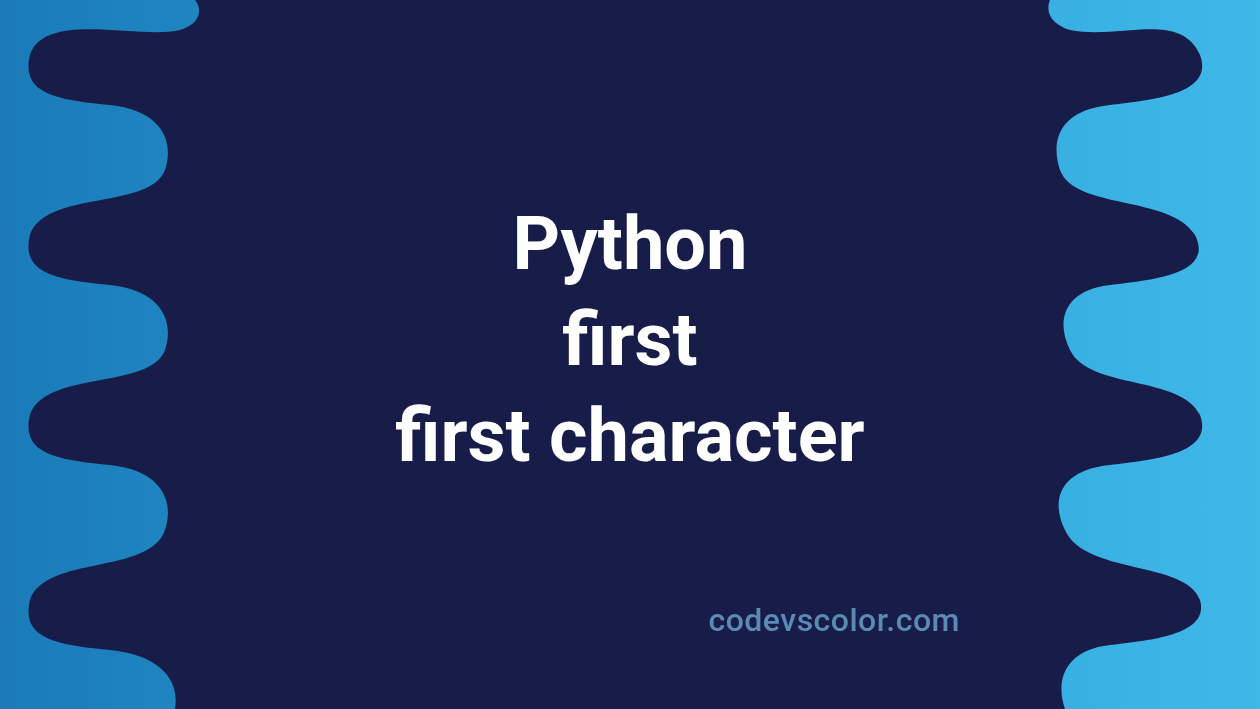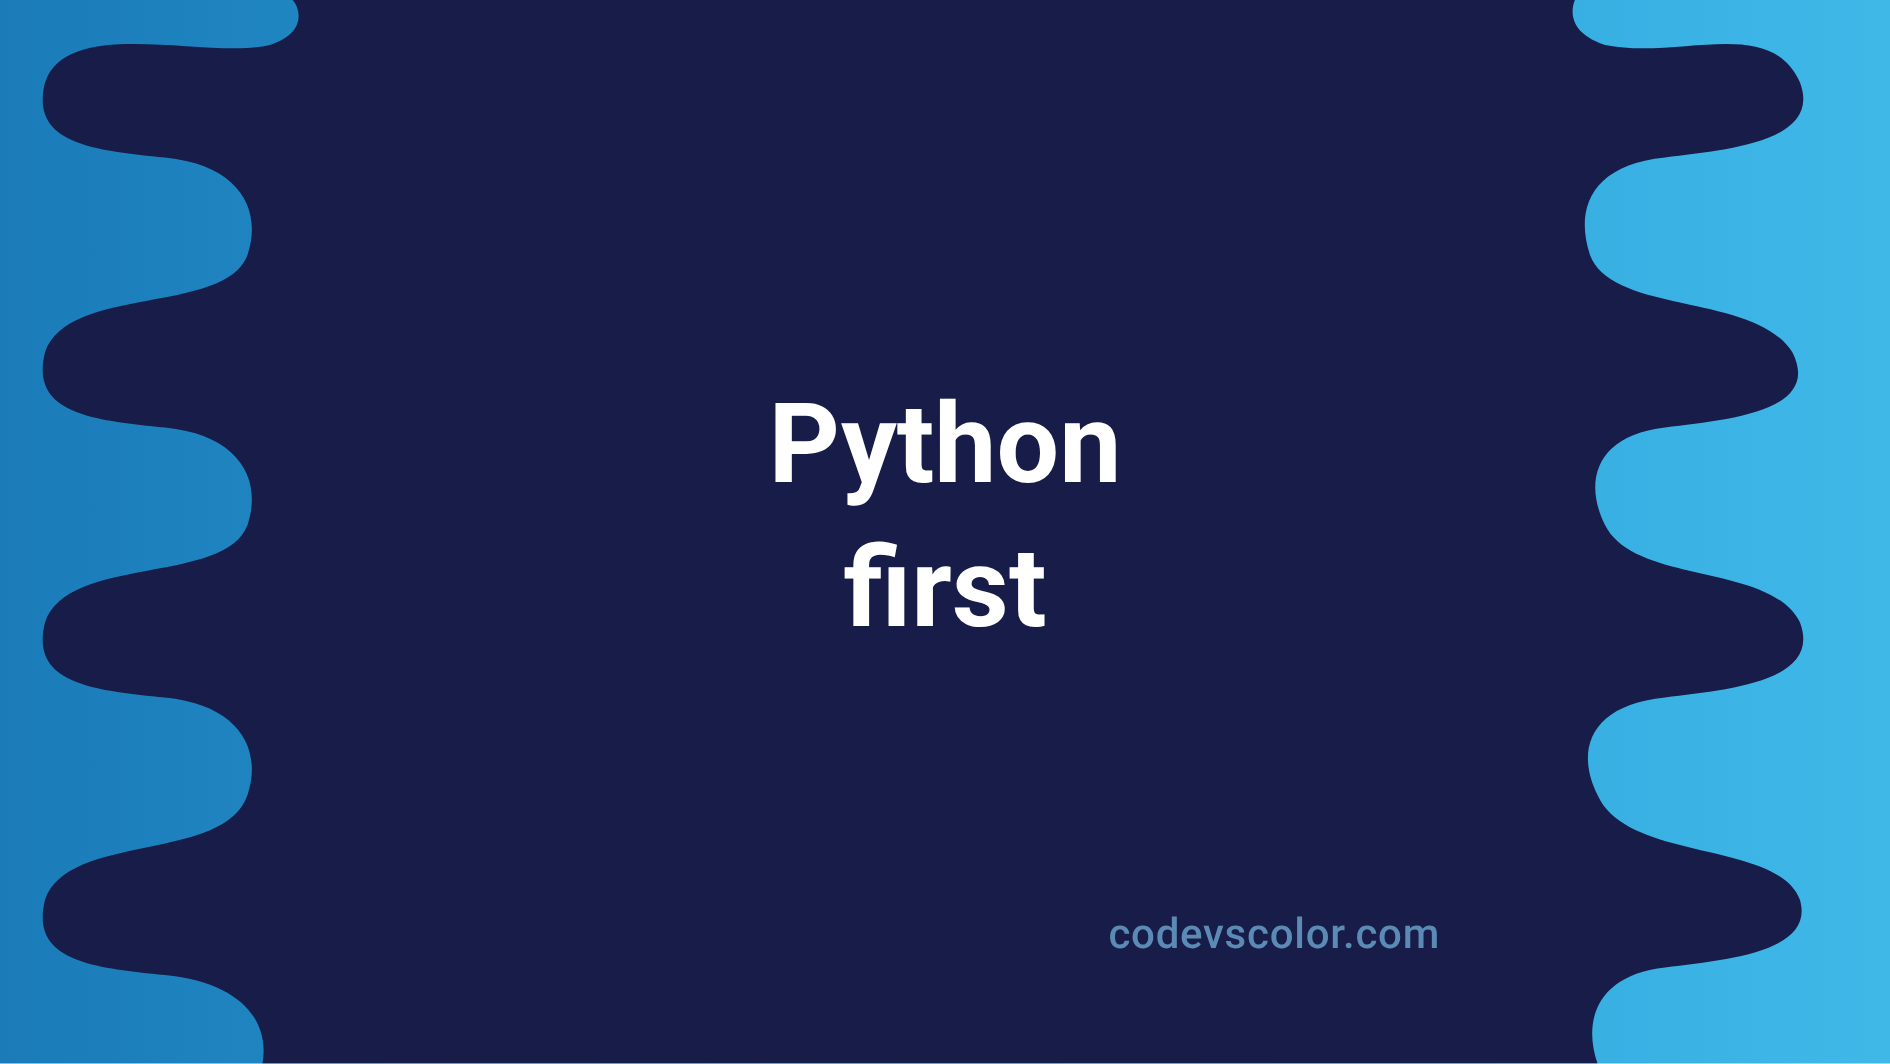--- a/index.html
+++ b/index.html
@@ -37,21 +37,21 @@
     font-weight: 700;
     font-size: 74px;
     line-height: 1.3;
     white-space: nowrap;
   }
   .credit {
     position: absolute;
     bottom: 70px;
     right: 300px;
     color: #5b8bb5;
-    font-size: 28px;
+    font-size: 32px;
     font-weight: 500;
     letter-spacing: 0.5px;
   }
 </style>
 </head>
 <body>
 
 <div class="banner">
 
   <svg class="blob" viewBox="0 0 1260 709" preserveAspectRatio="none">
@@ -85,17 +85,18 @@
       C 60 100 20 95 30 55
       C 45 10 140 40 180 30
       C 205 22 200 5 195 0
       Z
     "></path>
   </svg>
 
   <div class="title-text">
     <div>Python</div>
     <div>first</div>
+    <div>first character</div>
   </div>
 
   <div class="credit">codevscolor.com</div>
 
 </div>
 
 </body></html>

